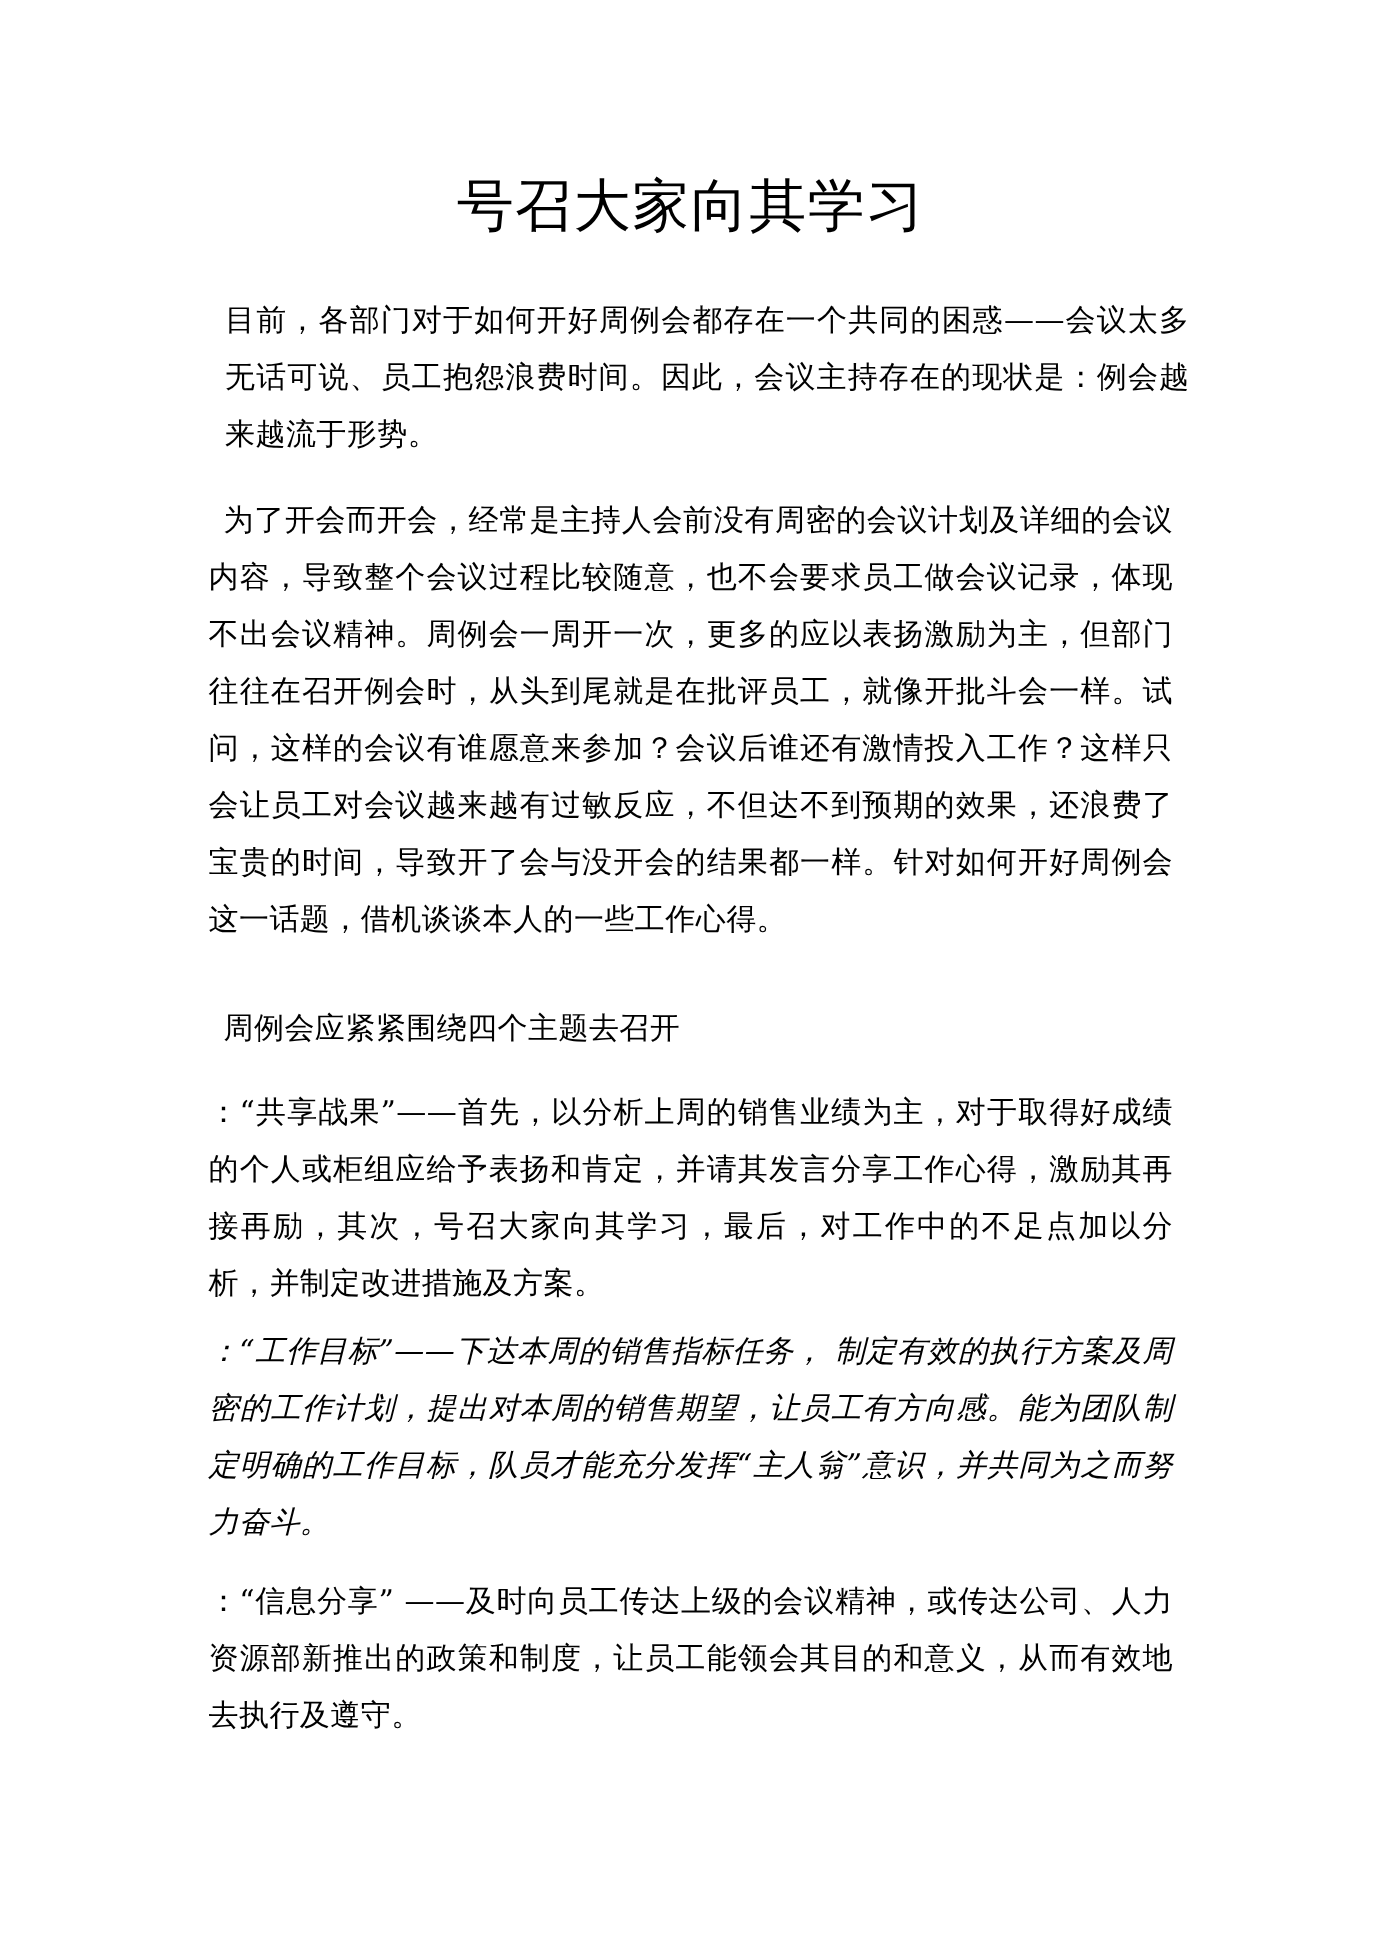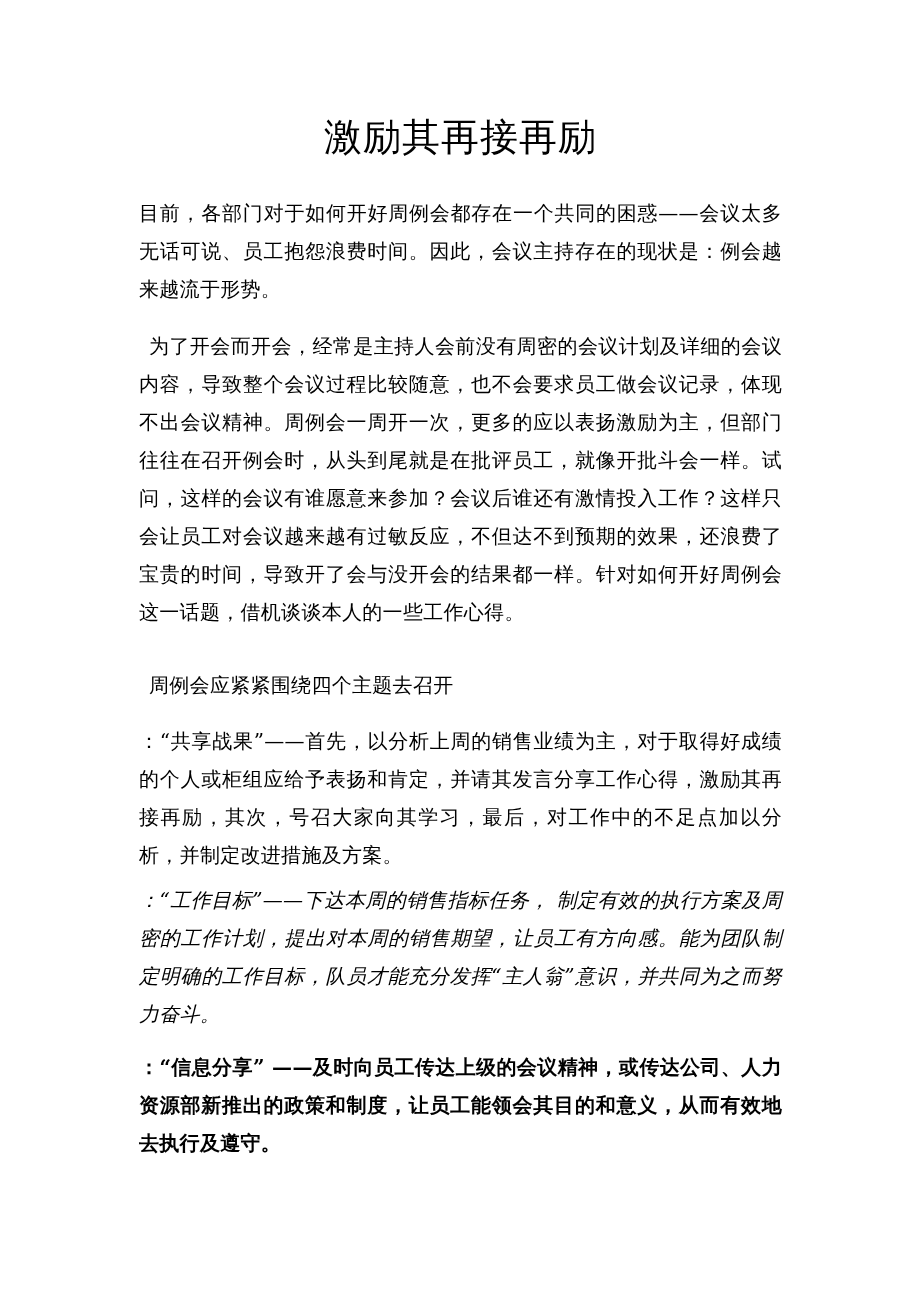--- a/index.html
+++ b/index.html
@@ -40,32 +40,32 @@
     width: 643px;
     margin: 0;
     font-size: 20px;
     line-height: 38px;
     text-align: justify;
     text-justify: inter-character;
     word-break: break-all;
     letter-spacing: 0.3px;
   }
   .indent { text-indent: 10px; }
-  .p1 { top: 194px; }
+  .p1 { top: 194px; margin-left: 11px; }
   .p2 { top: 327px; }
   .p3 { top: 656px; margin-top: 10px; }
   .p4 { top: 722px; }
   .p5 { top: 881px; font-style: italic; }
-  .p6 { top: 1048px; font-weight: bold; }
+  .p6 { top: 1048px; }
 </style>
 </head>
 <body>
 
 <div class="page">
-  <h1 class="title">激励其再接再励</h1>
+  <h1 class="title">号召大家向其学习</h1>
 
   <p class="para p1">目前，各部门对于如何开好周例会都存在一个共同的困惑——会议太多无话可说、员工抱怨浪费时间。因此，会议主持存在的现状是：例会越来越流于形势。</p>
 
   <p class="para p2 indent">为了开会而开会，经常是主持人会前没有周密的会议计划及详细的会议内容，导致整个会议过程比较随意，也不会要求员工做会议记录，体现不出会议精神。周例会一周开一次，更多的应以表扬激励为主，但部门往往在召开例会时，从头到尾就是在批评员工，就像开批斗会一样。试问，这样的会议有谁愿意来参加？会议后谁还有激情投入工作？这样只会让员工对会议越来越有过敏反应，不但达不到预期的效果，还浪费了宝贵的时间，导致开了会与没开会的结果都一样。针对如何开好周例会这一话题，借机谈谈本人的一些工作心得。</p>
 
   <p class="para p3 indent">周例会应紧紧围绕四个主题去召开</p>
 
   <p class="para p4">：“共享战果”——首先，以分析上周的销售业绩为主，对于取得好成绩的个人或柜组应给予表扬和肯定，并请其发言分享工作心得，激励其再接再励，其次，号召大家向其学习，最后，对工作中的不足点加以分析，并制定改进措施及方案。</p>
 
   <p class="para p5">：“工作目标”——下达本周的销售指标任务， 制定有效的执行方案及周密的工作计划，提出对本周的销售期望，让员工有方向感。能为团队制定明确的工作目标，队员才能充分发挥“主人翁”意识，并共同为之而努力奋斗。</p>

